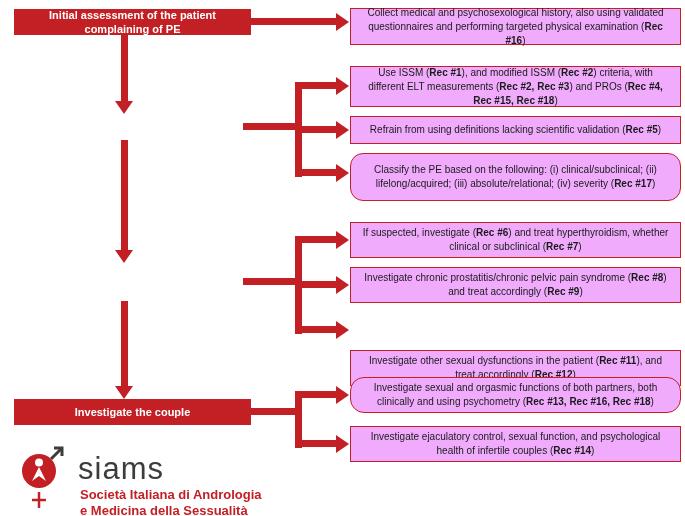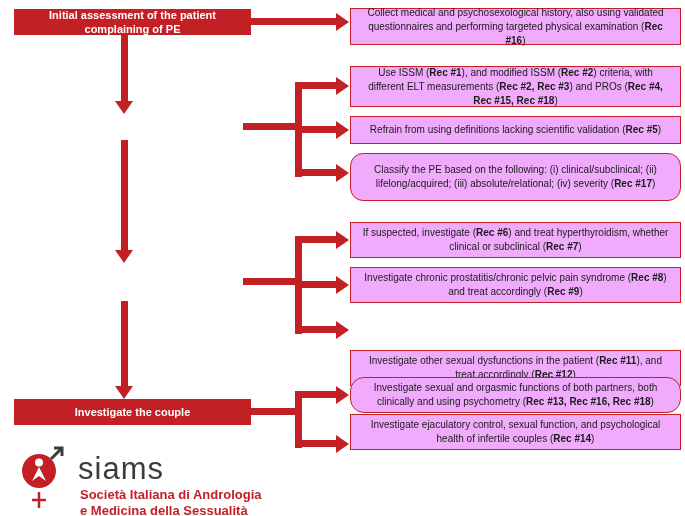--- a/index.html
+++ b/index.html
@@ -38,21 +38,21 @@
   #step3 { top:399px; height:26px; }
 
   #rec0 { top:8px;   height:37px; }
   #rec1 { top:66px;  height:41px; }
   #rec2 { top:116px; height:28px; }
   #rec3 { top:153px; height:48px;border-radius:13px; }
   #rec4 { top:222px; height:36px; }
   #rec5 { top:267px; height:36px; }
   #rec6 { top:312px; height:36px;margin-top:38px; }
   #rec7 { top:377px; height:36px;border-radius:14px; }
-  #rec8 { top:414px; height:36px; }
+  #rec8 { top:426px; height:36px; }
 
   .logo { position:absolute; left:12px; top:446px; display:flex; align-items:flex-start; }
   .wordmark { position:absolute; left:78px; top:451px; font-size:31px; letter-spacing:1px;
     color:var(--logo-text); }
   .tagline { position:absolute; left:80px; top:487px; font-size:13px; font-weight:bold;
     color:var(--red); line-height:1.25; }
 </style>
 </head>
 <body>
 

